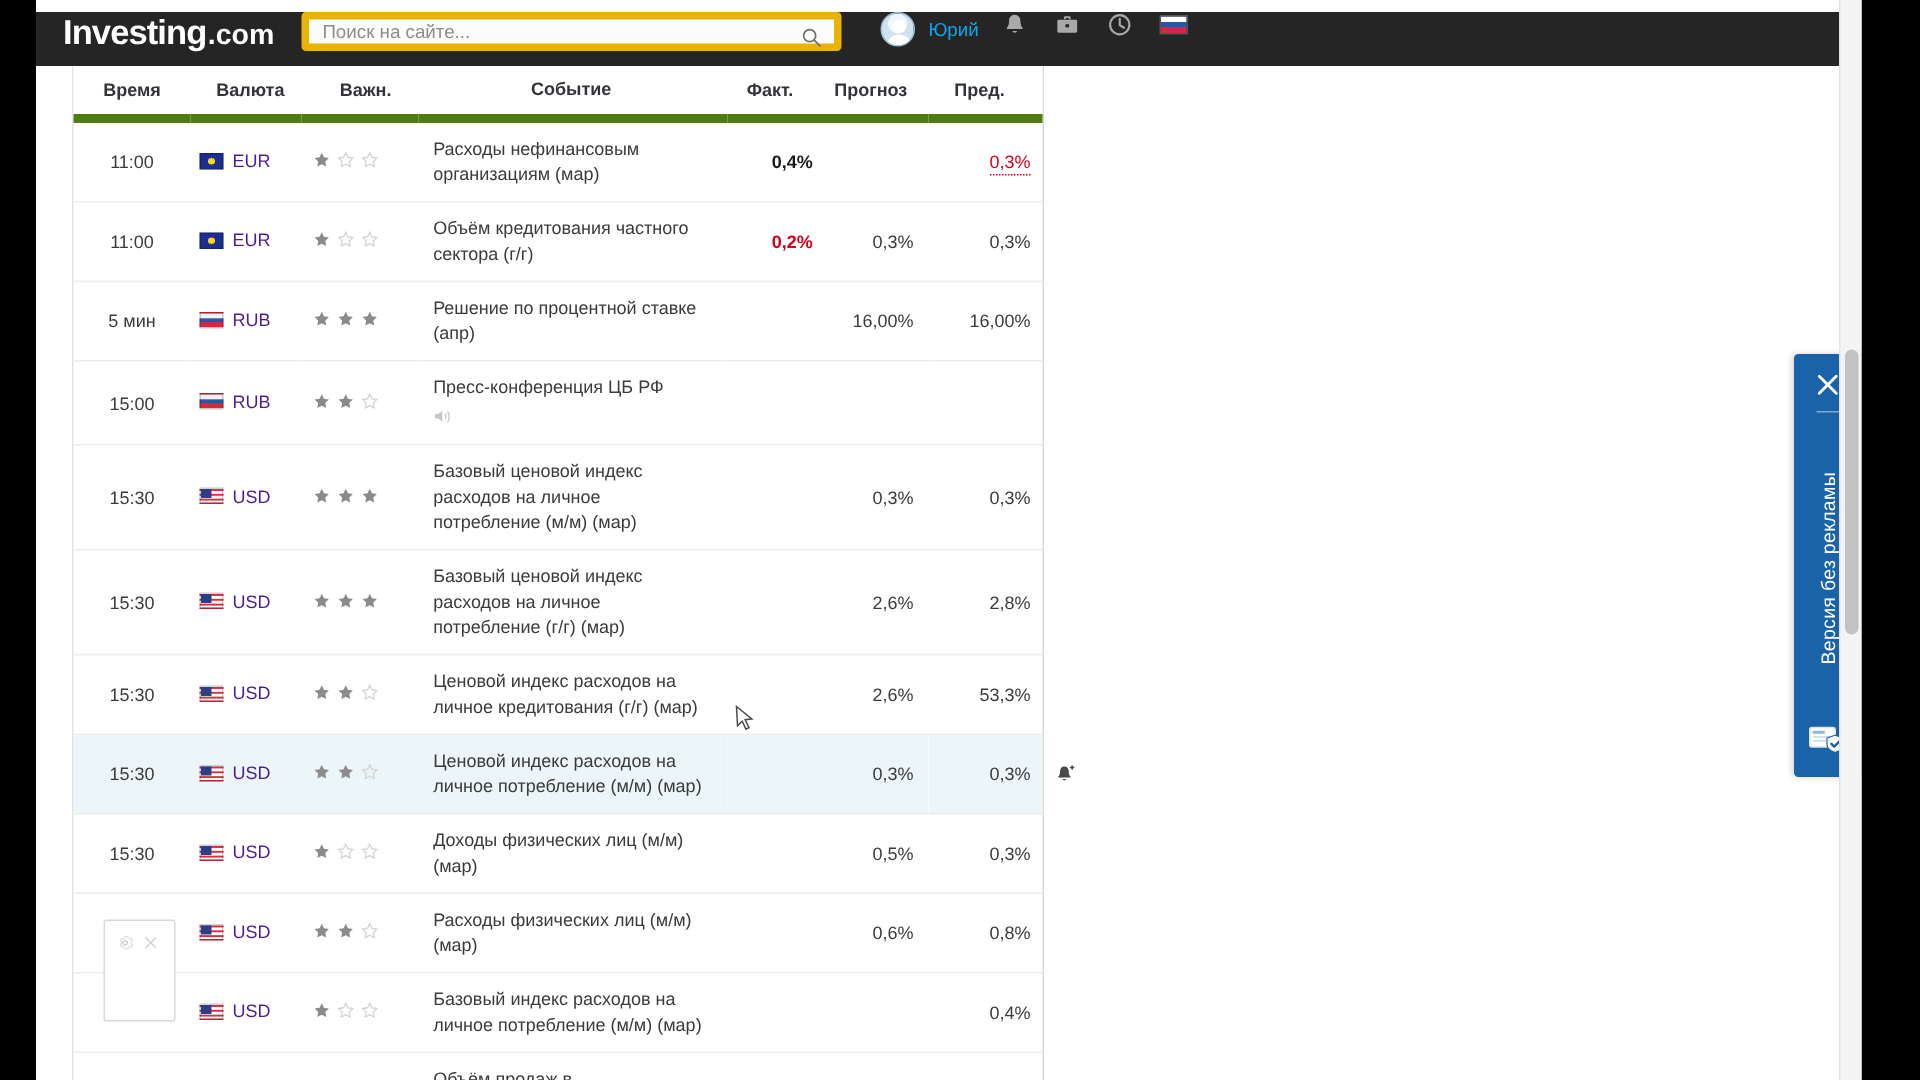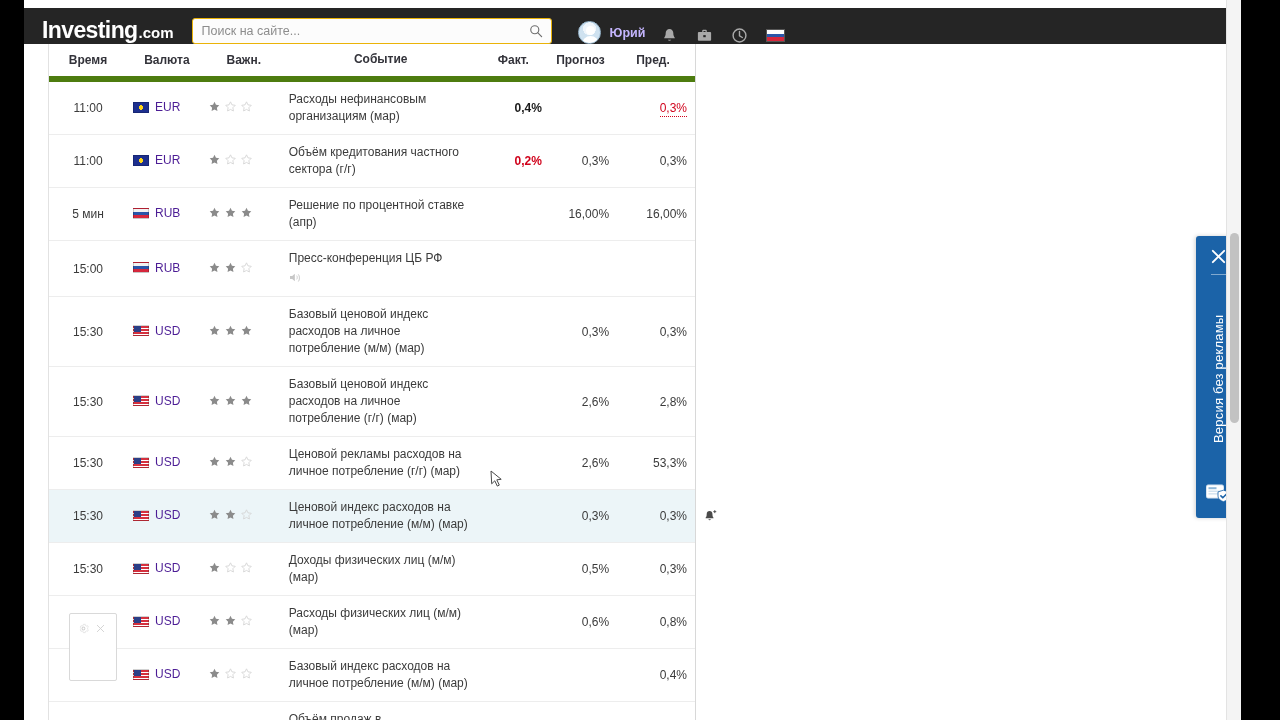--- a/index.html
+++ b/index.html
@@ -13,32 +13,32 @@
 
   
   .page {
     position: absolute; left: 24px; top: 0; width: 1217px; height: 720px;
     background: #ffffff; overflow: hidden;
   }
 
   
   .site-header {
     position: absolute; left: 0; top: 8px; width: 1213px; height: 36px;
-    background: #252525; display: flex; align-items: flex-end;
+    background: #252525; display: flex; align-items: flex-start;
   }
   .logo { margin-left: 18px; display: flex; align-items: baseline; user-select: none; }
   .logo-main {
     color: #ffffff; font-size: 23px; font-weight: bold; letter-spacing: -0.6px;
     font-family: "Liberation Sans", sans-serif;
   }
-  .logo-dot { color: #ffffff; font-size: 15px; font-weight: bold; margin-left: 1px; }
+  .logo-dot { color: #ffffff; font-size: 19px; font-weight: bold; margin-left: 1px; }
 
   .searchbox {
     position: relative; margin-left: 18px; width: 360px; height: 26px;
-    background: #fcfcfc; border: 1px solid #eab308; border-radius: 3px;
+    background: #fcfcfc; border: 5px solid #eab308; border-radius: 3px;
     display: flex; align-items: center;
   }
   .searchbox .ph {
     margin-left: 9px; color: #8d8d8d; font-size: 12.5px;
   }
   .search-icon {
     position: absolute; right: 8px; top: 5px; width: 14px; height: 14px;
   }
 
   .promo-btn {
@@ -56,21 +56,21 @@
     border: 1px solid #9ebdd4; position: relative; overflow: hidden;
   }
   .avatar::before {
     content:""; position:absolute; left:7px; top:4px; width:9px; height:9px;
     border-radius:50%; background:#ffffff;
   }
   .avatar::after {
     content:""; position:absolute; left:3px; top:14px; width:17px; height:11px;
     border-radius:9px 9px 0 0; background:#ffffff;
   }
-  .username { color: #c4b5fd; font-size: 12.5px; font-weight: bold; margin-left: 9px; }
+  .username { color: #0ea5e9; font-size: 12.5px; font-weight: normal; margin-left: 9px; }
 
   .hdr-icons { margin-left: 16px; display: flex; align-items: center; gap: 18px; }
   .hdr-ico { width: 17px; height: 17px; opacity: .72; cursor: pointer; }
   .flag-ru-hdr {
     width: 19px; height: 13px; cursor: pointer;
     background: linear-gradient(180deg,#ffffff 0 33.3%,#2b55a8 33.3% 66.6%,#d6273c 66.6% 100%);
     border: 1px solid #555;
   }
 
   
@@ -375,21 +375,21 @@
                   <svg class="star" viewBox="0 0 12 12">
                     <path d="M6 .9l1.6 3.3 3.6.5-2.6 2.6.6 3.6L6 9.2 2.8 10.9l.6-3.6L.8 4.7l3.6-.5z" fill="#8b8b8b"></path>
                   </svg>
                   <svg class="star" viewBox="0 0 12 12">
                     <path d="M6 .9l1.6 3.3 3.6.5-2.6 2.6.6 3.6L6 9.2 2.8 10.9l.6-3.6L.8 4.7l3.6-.5z" fill="#8b8b8b"></path>
                   </svg>
                   <svg class="star" viewBox="0 0 12 12">
                     <path d="M6 .9l1.6 3.3 3.6.5-2.6 2.6.6 3.6L6 9.2 2.8 10.9l.6-3.6L.8 4.7l3.6-.5z" fill="none" stroke="#d5d5d5" stroke-width="1"></path>
                   </svg>
                 </span></td>
-              <td class="c-event"><span>Ценовой рекламы расходов на личное потребление (г/г) (мар)</span></td>
+              <td class="c-event"><span>Ценовой индекс расходов на личное кредитования (г/г) (мар)</span></td>
               <td class="c-act"></td>
               <td class="c-fc">2,6%</td>
               <td class="c-prev"><span class="">53,3%</span></td>
             </tr>
             <tr class="row-hl">
               <td class="c-time">15:30</td>
               <td class="c-cur"><span class="cur-wrap">
                   <span class="flag flag-usd"></span>
                   <span class="cur-code">USD</span>
                 </span></td>

